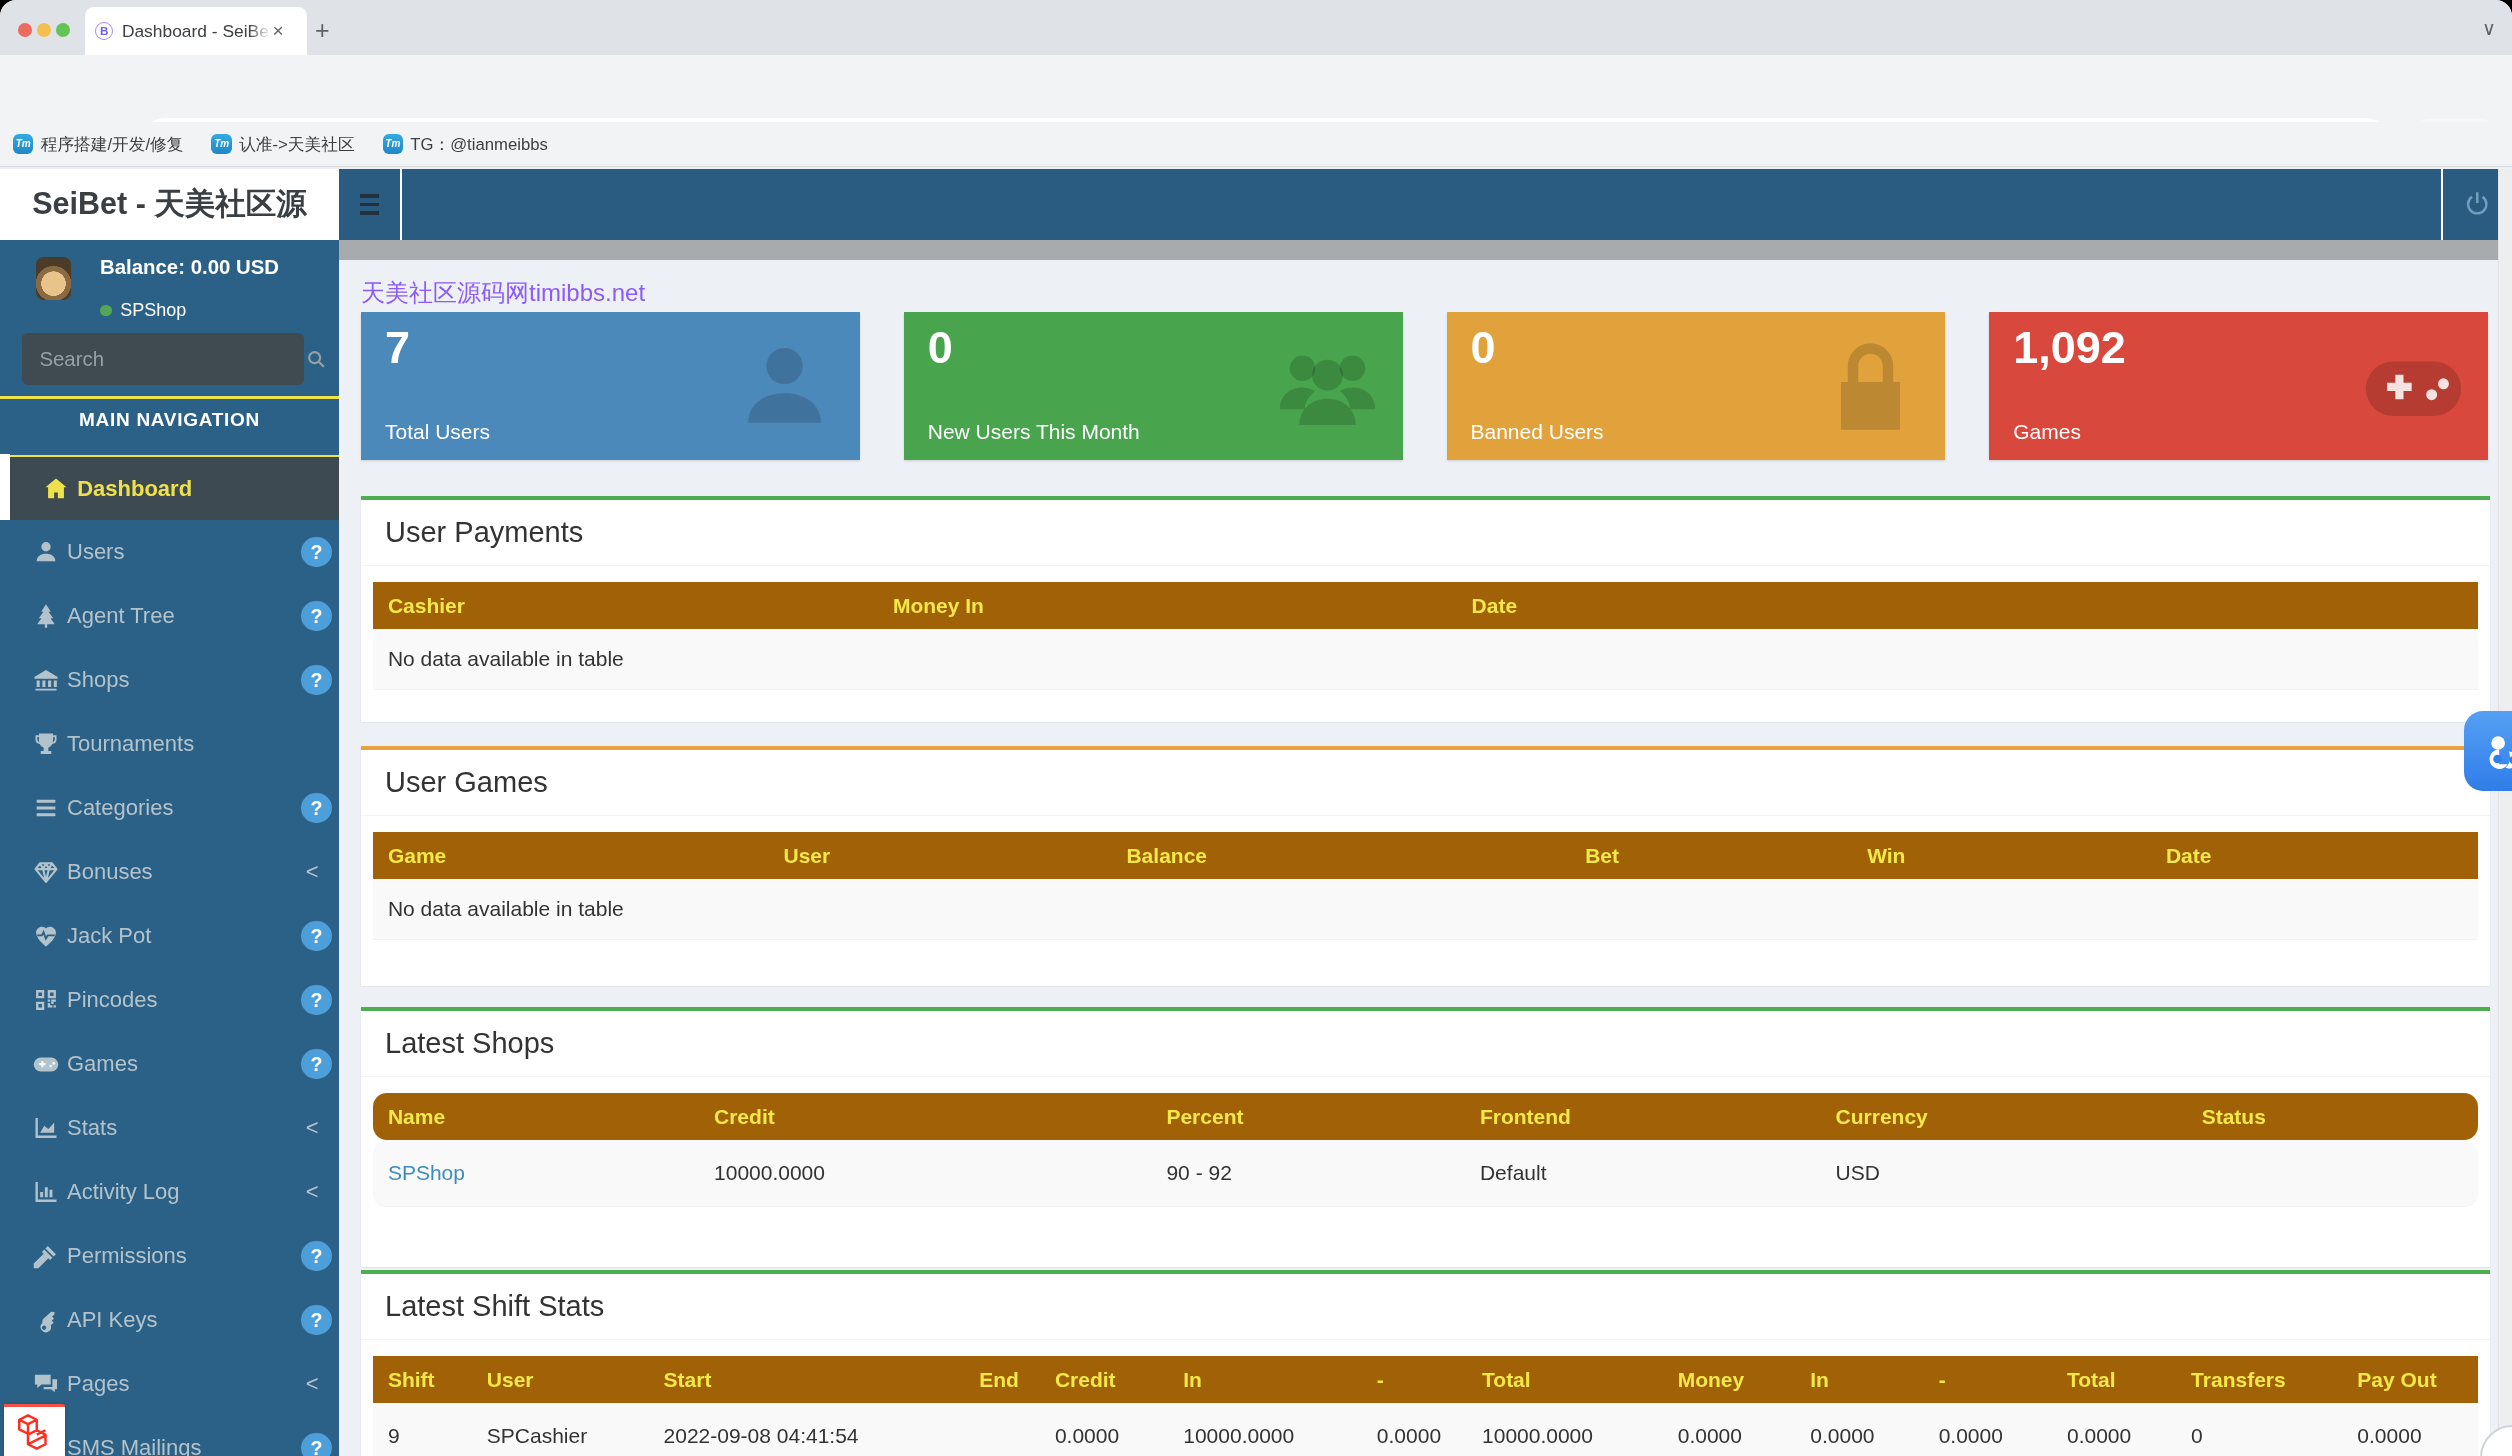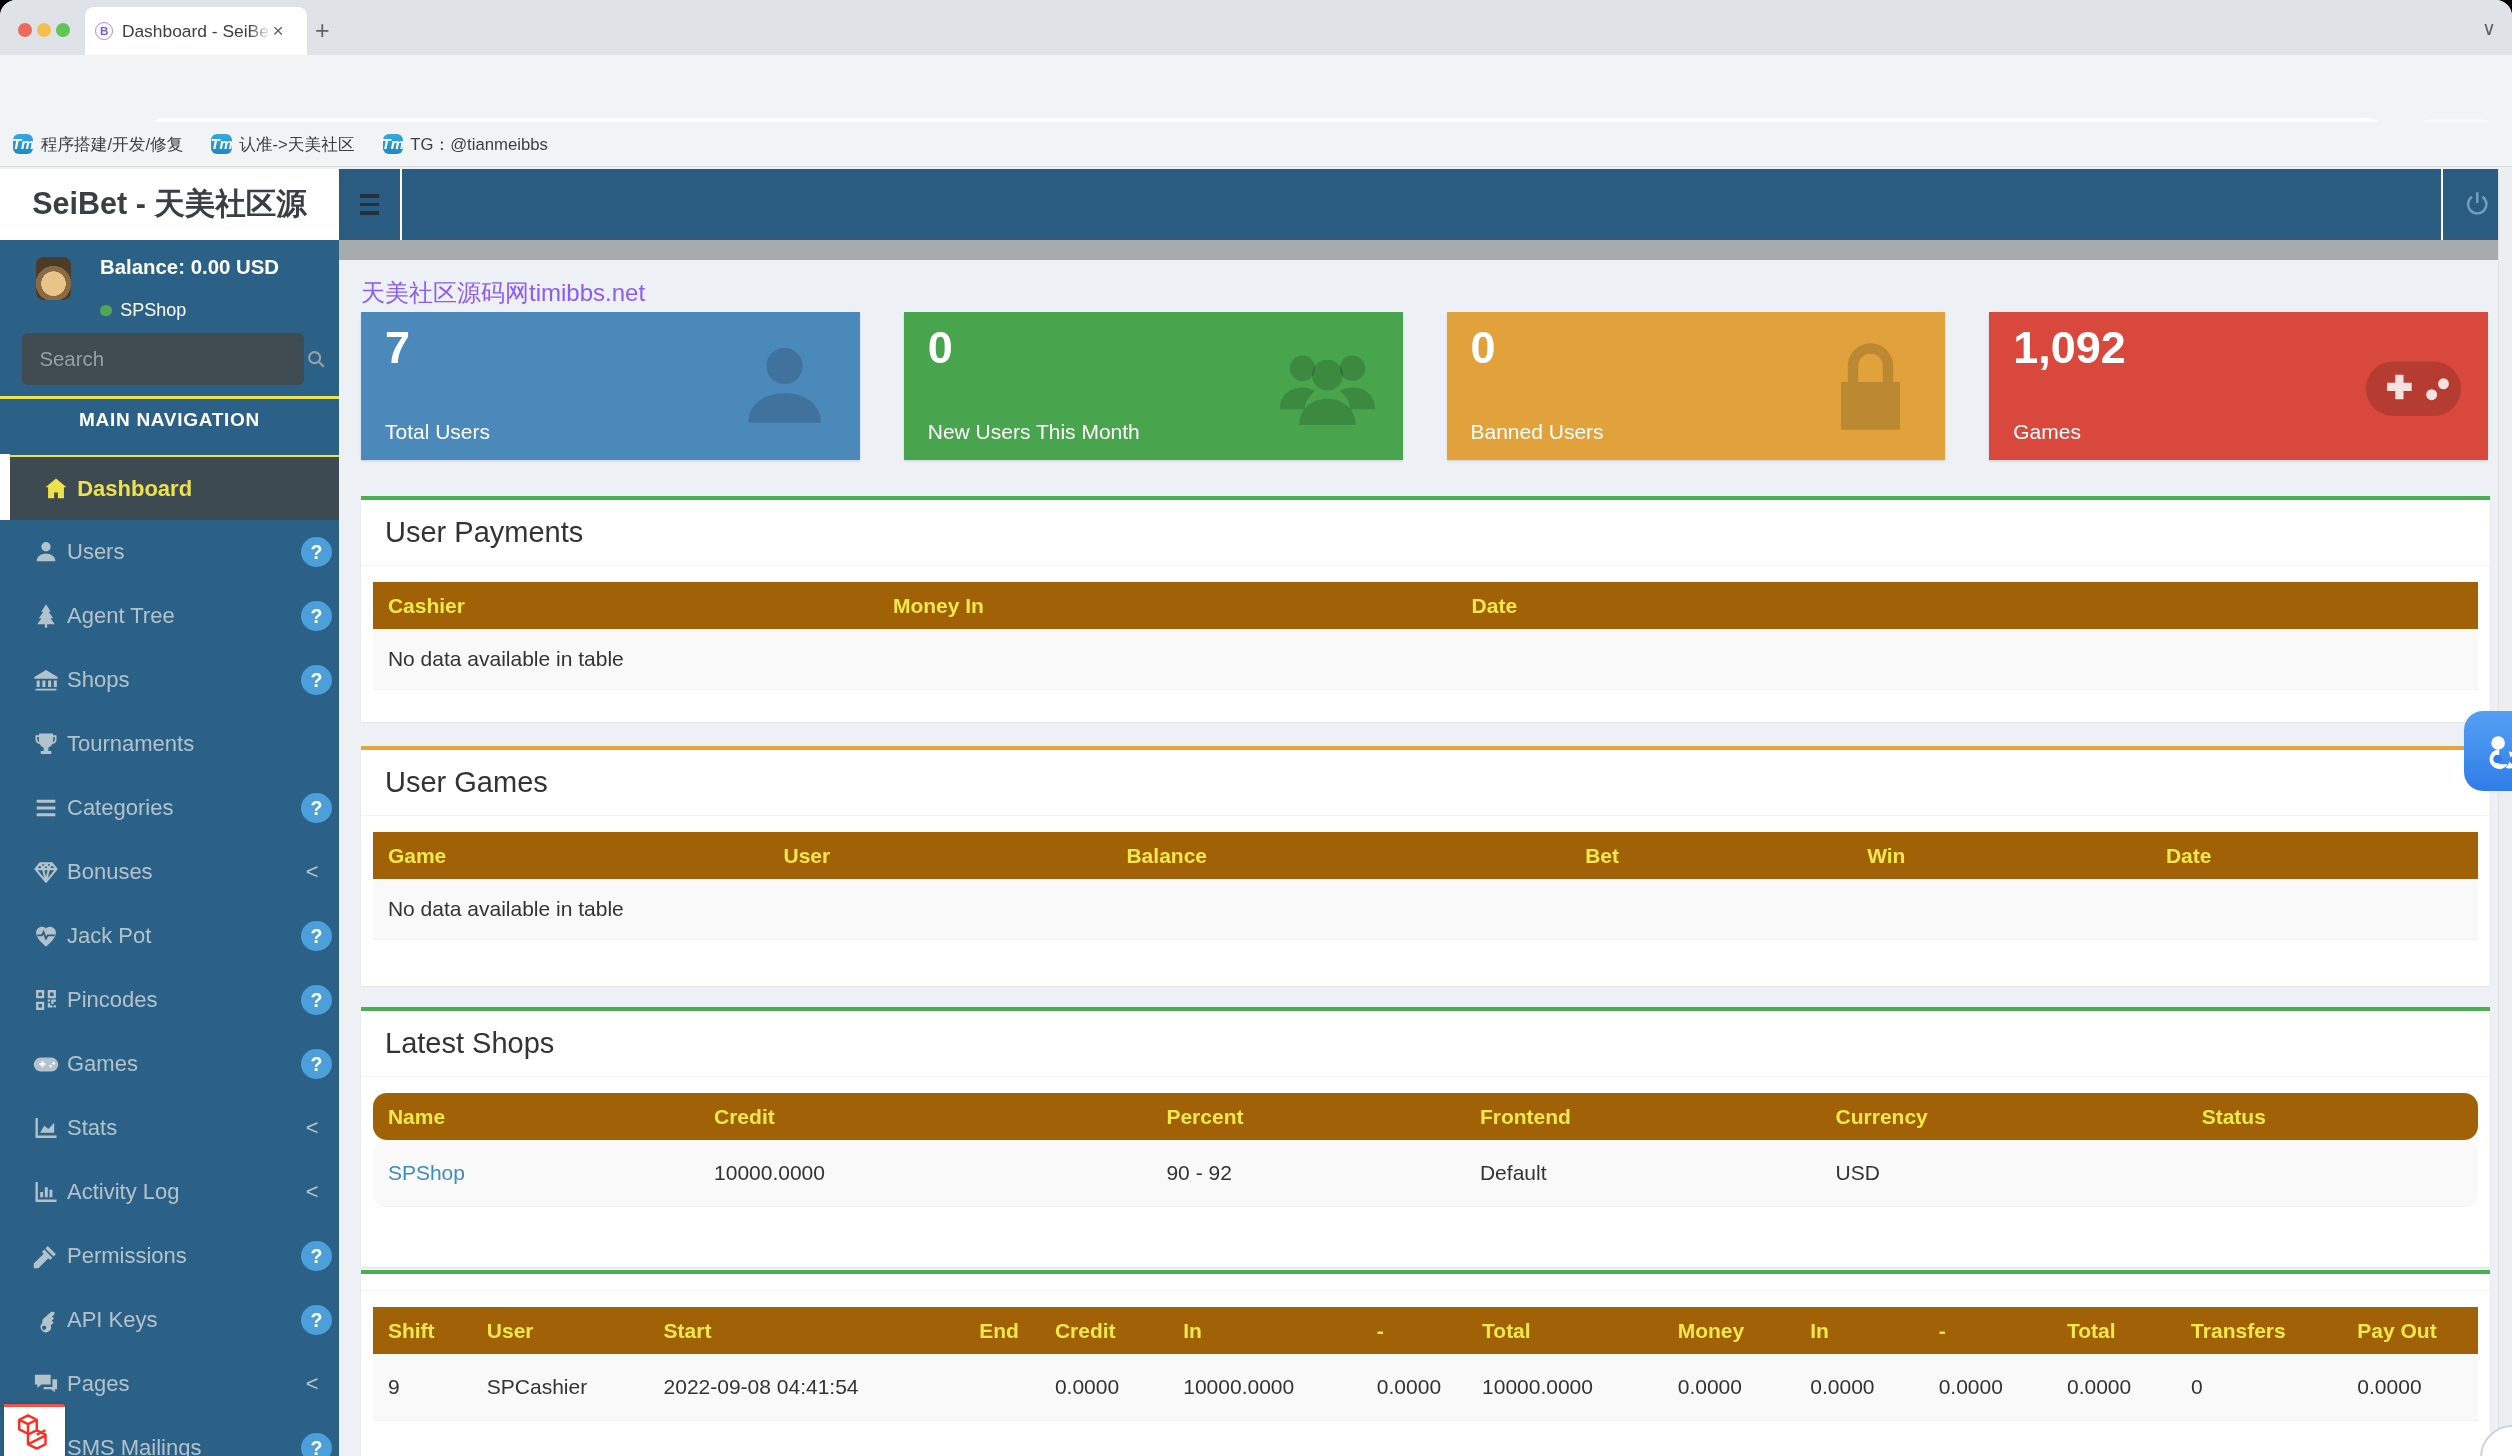--- a/index.html
+++ b/index.html
@@ -32,21 +32,21 @@
   .pill-right{position:absolute;right:11.6px;top:0;height:49px;display:flex;align-items:center;gap:19px;}
   .translate-ic{color:#3c4043;font-size:19px;font-weight:bold;line-height:1;}
   .translate-ic .small{font-size:15.3px;}
   .pill-div{width:1.5px;height:28px;background:#dadce0;}
   .update-pill{position:absolute;right:10.2px;top:64px;width:94px;height:47px;border-radius:23px;background:#fdfdfe;opacity:.5;display:flex;align-items:center;justify-content:center;gap:8.7px;color:#c9ccd0;font-size:19px;font-weight:bold;}
   .update-pill .burger{display:flex;flex-direction:column;gap:4.4px;}
   .update-pill .burger i{display:block;width:19px;height:2.2px;background:#d6d8db;}
 
   .bookmarks{position:absolute;left:0;top:122px;width:100%;height:45px;background:#f2f3f5;border-bottom:1.5px solid #d7dadd;display:flex;align-items:center;gap:28px;padding-left:13px;}
   .bm{display:flex;align-items:center;gap:7.3px;}
-  .bm-ic{width:20.4px;height:20.4px;border-radius:5.8px;background:linear-gradient(180deg,#35aadf,#1f87c6);color:#fff;font-size:15px;font-style:italic;font-weight:bold;display:flex;align-items:center;justify-content:center;flex:none;}
+  .bm-ic{width:20.4px;height:20.4px;border-radius:5.8px;background:linear-gradient(180deg,#35aadf,#1f87c6);color:#fff;font-size:10px;font-style:italic;font-weight:bold;display:flex;align-items:center;justify-content:center;flex:none;}
   .bm-label{font-size:16.7px;color:#3c4043;white-space:nowrap;}
 
   
   .logo{position:absolute;left:0;top:169px;width:339px;height:71px;background:#fff;display:flex;align-items:center;justify-content:center;font-size:30.5px;font-weight:bold;color:#3a3f44;white-space:nowrap;}
   .topbar{position:absolute;left:339px;top:169px;right:0;height:71px;background:#2a5c81;}
   .burger-btn{position:absolute;left:0;top:0;width:63px;height:71px;border-right:2.2px solid #fff;display:flex;flex-direction:column;align-items:center;justify-content:center;gap:5.1px;}
   .burger-btn i{display:block;width:19.6px;height:3.6px;background:#24313a;}
   .power-btn{position:absolute;right:0;top:0;width:71px;height:71px;border-left:2.2px solid #fff;display:flex;align-items:center;justify-content:center;color:#719dbe;}
   .graybar{position:absolute;left:339px;top:240px;right:0;height:19.6px;background:#a8abae;}
 
@@ -556,20 +556,21 @@
           <div class="td">10000.0000</div>
           <div class="td">90 - 92</div>
           <div class="td">Default</div>
           <div class="td">USD</div>
           <div class="td"><span class="status-dot" style="background: rgb(76, 174, 81);"></span></div>
         </div>
       </div>
     </div>
 
     <div class="panel green p4">
+      <div class="panel-title">Latest Shift Stats</div>
       <div class="panel-hr"></div>
       <div class="tbl">
         <div class="thead t-shift">
 
         <div class="th">Shift</div>
             <div class="th">User</div>
             <div class="th">Start</div>
             <div class="th">End</div>
             <div class="th">Credit</div>
             <div class="th">In</div>

